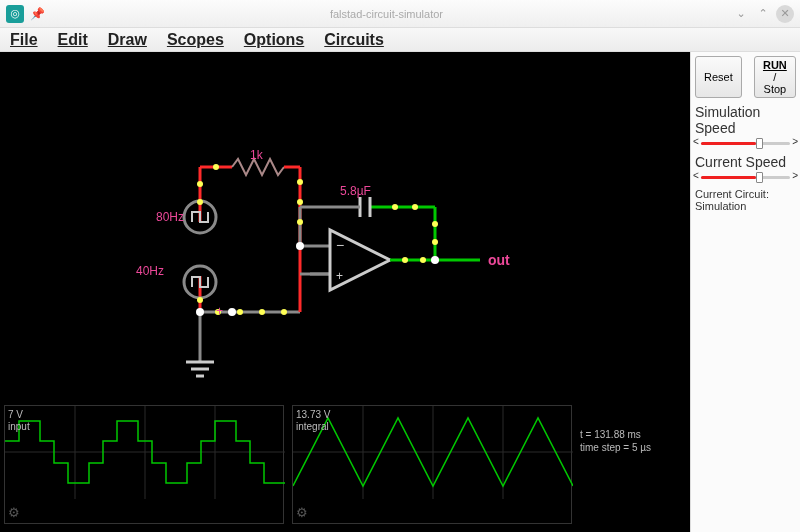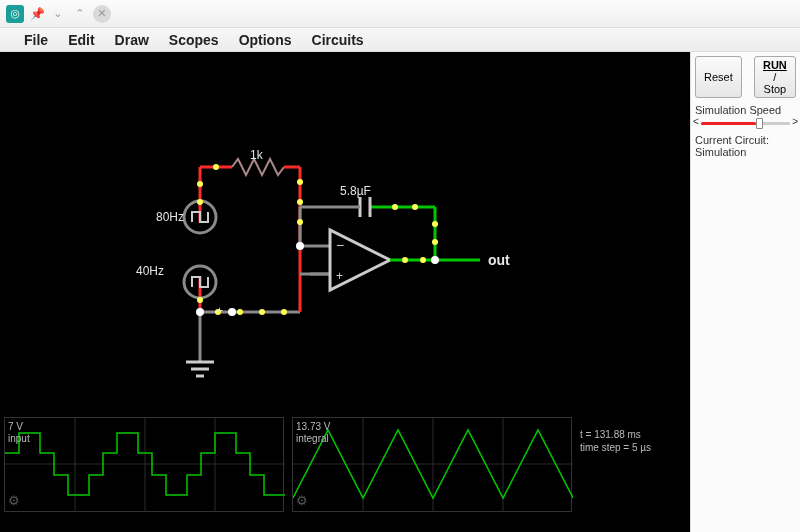--- a/index.html
+++ b/index.html
@@ -5,53 +5,54 @@
 * { margin: 0; padding: 0; box-sizing: border-box; font-family: Arial, sans-serif; }
 body { width: 800px; height: 532px; overflow: hidden; background: #fafafa; }
 
 .titlebar { height: 28px; background: linear-gradient(#fcfcfc,#efefef); border-bottom: 1px solid #ddd; display: flex; align-items: center; padding: 0 6px; font-size: 11px; color: #888; }
 .titlebar .logo { width: 18px; height: 18px; background: #1a9e9a; border-radius: 3px; display:flex;align-items:center;justify-content:center;color:#fff;font-size:11px;}
 .titlebar .pin { margin-left: 6px; color: #bbb; font-size: 12px; }
 .titlebar .win-title { flex: 1; text-align: center; color: #aaa; }
 .titlebar .wbtn { width: 18px; height: 18px; display:flex;align-items:center;justify-content:center; color:#999; margin-left:4px;}
 .titlebar .close { background:#d9d9d9; border-radius:50%; }
 
-.menubar { height: 24px; background: linear-gradient(#f8f8f8,#ececec); display:flex; align-items:center; padding: 0 14px; font-size: 14px; font-weight: bold; color:#222; border-bottom:1px solid #ddd;}
+.menubar { height: 24px; background: linear-gradient(#f8f8f8,#ececec); display:flex; align-items:center; padding: 0 0; font-size: 16px; font-weight: bold; color:#222; border-bottom:1px solid #ddd;text-decoration:underline;}
 .menubar span { padding: 0 10px; cursor:pointer;}
 
 .body-row { display:flex; height: calc(532px - 28px - 24px); }
 .canvas-area { width: 690px; background:#000; position:relative; }
 .sidebar { flex:1; background:#fbfbfb; border-left:1px solid #ddd; padding:4px; font-size:11px; color:#333; }
 
 .btn-row { display:flex; gap:12px; margin-bottom:6px; justify-content:space-between;}
 .ui-btn { border:1px solid #aaa; background:linear-gradient(#fafafa,#e6e6e6); padding:2px 8px; font-size:11px; border-radius:3px; cursor:pointer;}
 .ui-btn .bold { font-weight:bold;text-decoration:underline; }
 
 .slider-block { margin-bottom:6px; }
-.slider-block .lbl { font-size:11px; }
+.slider-block .lbl { font-size:14px; }
 .slider-block.disabled { color:#ccc; }
 .slider-track { position:relative; height:10px; margin:2px 6px 0 6px; }
 .slider-track::before { content:"<"; position:absolute; left:-8px; top:-2px; color:inherit; font-size:10px;}
 .slider-track::after { content:">"; position:absolute; right:-8px; top:-2px; color:inherit; font-size:10px;}
 .slider-rail { position:absolute; left:0; right:0; top:4px; height:3px; background:#ccc; border-radius:2px;}
 .slider-fill { position:absolute; left:0; top:4px; height:3px; background:#f02020; border-radius:2px;}
 .slider-thumb { position:absolute; top:0; width:7px; height:11px; background:#fff; border:1px solid #888; border-radius:1px;}
 
-.circuit-label { color:#e5e5e5; font-size:12px; position:absolute; }
-.scope { position:absolute; bottom:20px; height:95px; border:1px solid #333; }
+.circuit-label { color:#ec4899; font-size:12px; position:absolute; }
+.scope { position:absolute; bottom:8px; height:119px; border:1px solid #333; }
 .scope-label-wrap { position:absolute; top:3px; left:3px; font-size:10px; color:#bbb; line-height:12px; z-index:2;}
 .scope .gear { position:absolute; left:3px; bottom:3px; color:#555; font-size:13px; z-index:2;}
 .status-text { position:absolute; font-size:10px; color:#bbb; line-height:13px;margin-top:40px; }
 </style>
 </head>
 <body>
 
 <div class="titlebar">
   <div class="logo">◎</div>
   <div class="pin">📌</div>
+  <div class="win-title">falstad-circuit-simulator</div>
   <div class="wbtn">⌄</div>
   <div class="wbtn">⌃</div>
   <div class="wbtn close">✕</div>
 </div>
 
 <div class="menubar">
   <span>File</span>
   <span>Edit</span>
   <span>Draw</span>
   <span>Scopes</span>
@@ -192,19 +193,27 @@
     </div>
 
     <div class="slider-block">
       <div class="lbl">Simulation Speed</div>
       <div class="slider-track">
           <div class="slider-rail"></div>
           <div class="slider-fill" style="width:62%"></div>
           <div class="slider-thumb" style="left:62%"></div>
         </div>
     </div>
+    <div class="slider-block">
+      <div class="lbl">Current Speed</div>
+      <div class="slider-track">
+          <div class="slider-rail"></div>
+          <div class="slider-fill" style="width:62%"></div>
+          <div class="slider-thumb" style="left:62%"></div>
+        </div>
+    </div>
 
     <div style="margin-top:6px;">
       <div>Current Circuit:</div>
       <div>Simulation</div>
     </div>
   </div>
 </div>
 
 </body></html>

